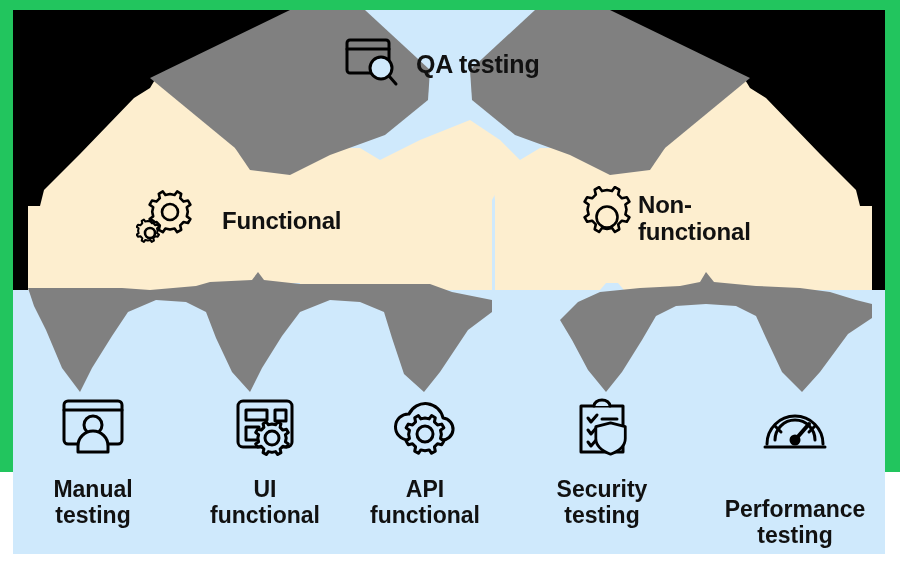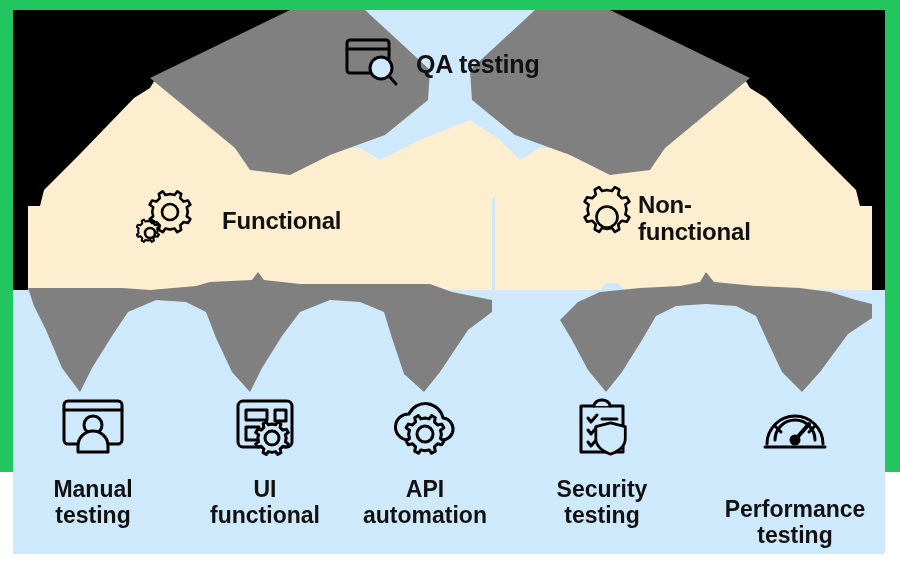--- a/index.html
+++ b/index.html
@@ -172,21 +172,21 @@
         <path d="M20 44 a13 13 0 0 1 1-26 a18 18 0 0 1 34 4 a11 11 0 0 1 -2 22 z" fill="#cfe9fc"></path>
         <path d="M37 22 l4.2 .9 2.4-3.4 3.7 2.2 -.9 4.2 3.1 3.1 4.2-.9 2.2 3.7
                  -3.4 2.4 .9 4.2 -.9 4.2 3.4 2.4 -2.2 3.7 -4.2-.9 -3.1 3.1 .9 4.2
                  -3.7 2.2 -2.4-3.4 -4.2 .9 -4.2-.9 -2.4 3.4 -3.7-2.2 .9-4.2
                  -3.1-3.1 -4.2 .9 -2.2-3.7 3.4-2.4 -.9-4.2 .9-4.2 -3.4-2.4 2.2-3.7
                  4.2 .9 3.1-3.1 -.9-4.2 3.7-2.2 2.4 3.4z" fill="#cfe9fc"></path>
         <circle cx="37" cy="38" r="8" fill="#cfe9fc"></circle>
       </svg>
     </span>
     <span class="lbl">API
-automation</span>
+functional</span>
   </div>
 
   <div class="leaf" id="leaf-3">
     <span class="ico">
       <svg width="70" height="62" viewBox="0 0 70 62" fill="none" stroke="#000000" stroke-width="3" stroke-linecap="round" stroke-linejoin="round">
         <path d="M14 10 h42 v46 h-42 z" fill="#cfe9fc"></path>
         <path d="M27 10 a8 6 0 0 1 16 0" fill="#cfe9fc"></path>
         <polyline points="21,22 24,26 30,19"></polyline>
         <line x1="35" y1="23" x2="50" y2="23"></line>
         <polyline points="21,34 24,38 30,31"></polyline>

